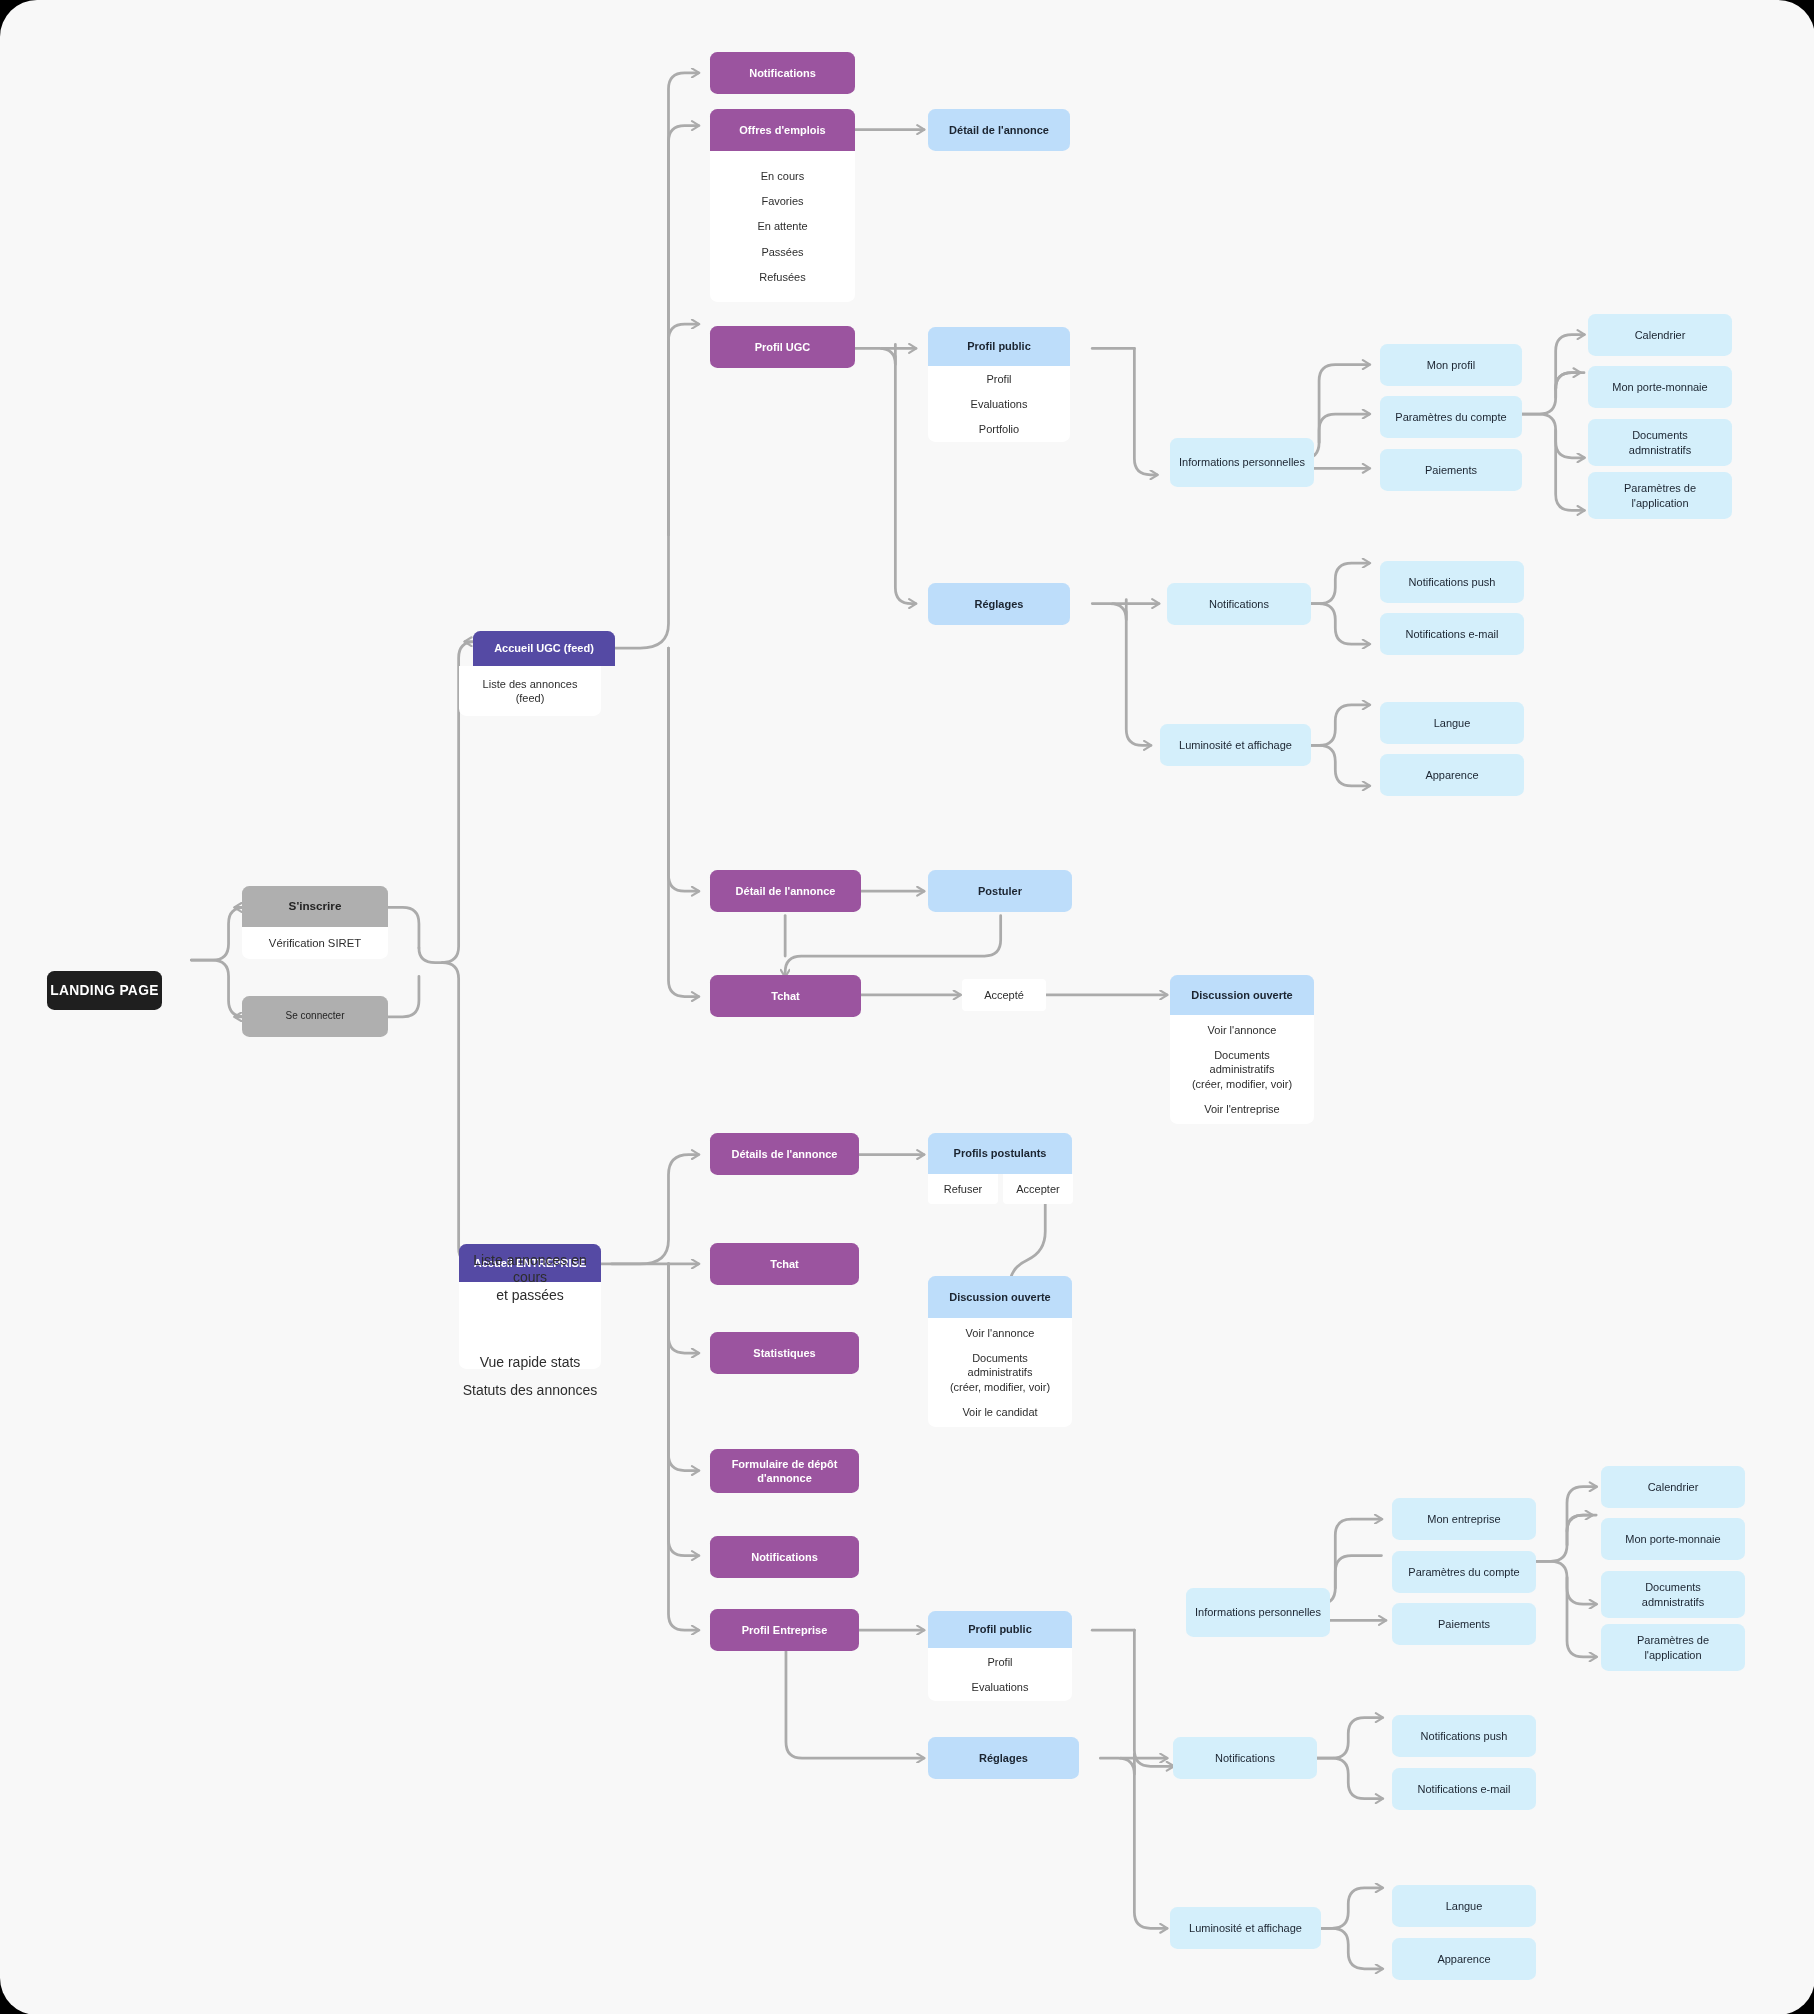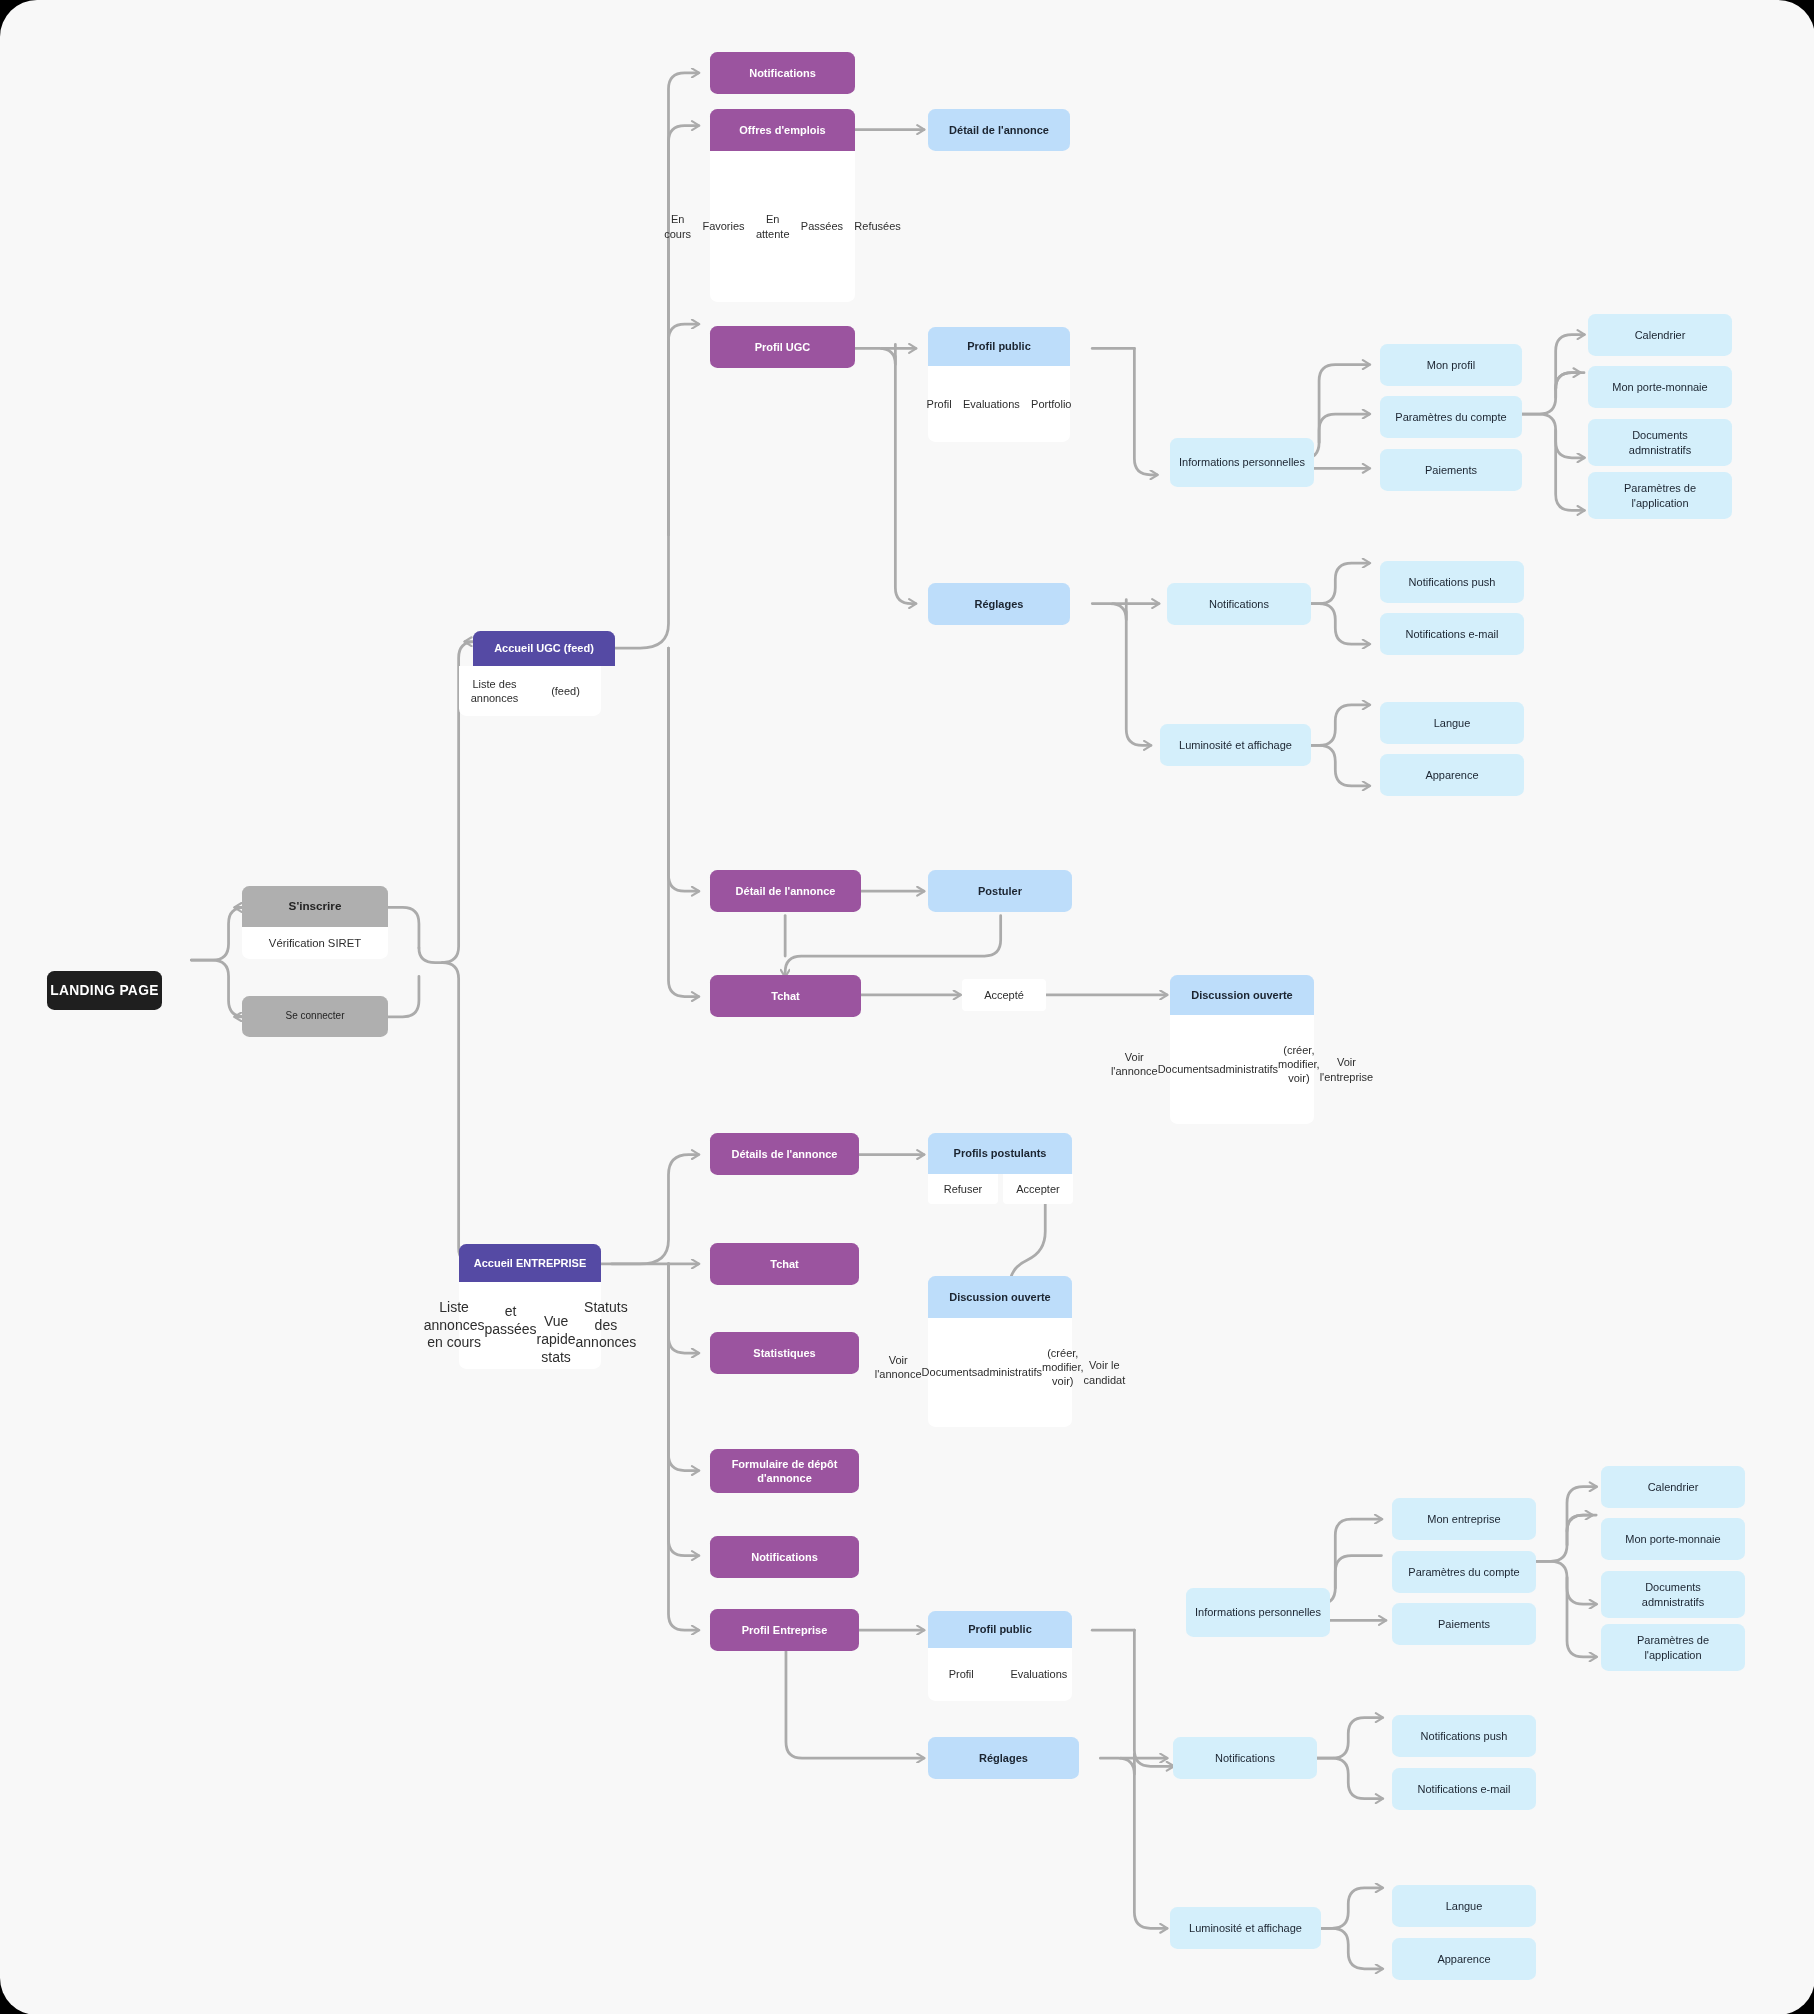--- a/index.html
+++ b/index.html
@@ -15,21 +15,21 @@
   .hdr.stack{border-radius:7.3px 7.3px 0 0;}
   .purple{background:#9B549F;color:#fff;}
   .dpurple{background:#554AA4;color:#fff;}
   .blue{background:#BDDDFA;color:#1B2430;}
   .blue.stack{border-radius:7.3px 7.3px 0 0;text-align:right;}
   .lblue{background:#D4EFFB;color:#1B2430;border-radius:7.3px;}
   .grey{background:#AFAFAF;color:#242424;border-radius:7.3px;}
   .grey.stack{border-radius:7.3px 7.3px 0 0;}
   .black{background:#1F1F1F;color:#fff;border-radius:7.3px;font-weight:bold;letter-spacing:0.3px;}
   .sub{background:#FFFFFF;color:#2D2D2D;border-radius:0 0 7.3px 7.3px;
-       justify-content:center;gap:0;}
+       flex-direction:column;justify-content:center;gap:0;}
   .sub .line{display:block;width:100%;}
   .plain{background:#FFFFFF;color:#2D2D2D;border-radius:4px;}
 </style>
 </head>
 <body>
 
 <div id="canvas">
 
 <svg id="edges" viewBox="0 0 2240 2487" xmlns="http://www.w3.org/2000/svg">
   <defs>

